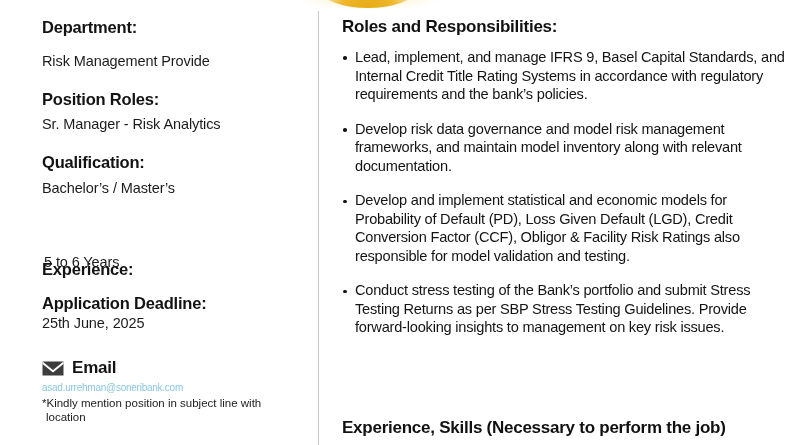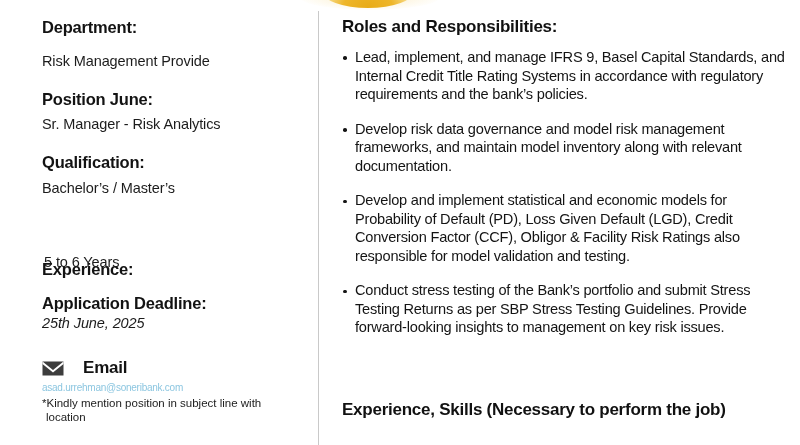--- a/index.html
+++ b/index.html
@@ -85,33 +85,33 @@
 
   #f-department       { position: absolute; top: 18px;  left: 0; }
   #v-department       { position: absolute; top: 53px;  left: 0; }
   #f-position         { position: absolute; top: 90px;  left: 0; }
   #v-position         { position: absolute; top: 116px; left: 0; }
   #f-qualification    { position: absolute; top: 153px; left: 0; }
   #v-qualification    { position: absolute; top: 180px; left: 0; }
   #f-experience       { position: absolute; top: 228px; left: 0; margin-top: 32px; }
   #v-experience       { position: absolute; top: 254px; left: 2px; }
   #f-deadline         { position: absolute; top: 294px; left: 0; }
-  #v-deadline         { position: absolute; top: 315px; left: 0; font-style: italic; }
+  #v-deadline         { position: absolute; top: 315px; left: 0; }
 
   
   .email-block {
     position: absolute;
     top: 358px;
     left: 0;
     width: 270px;
   }
   .email-head {
     display: flex;
     align-items: center;
-    gap: 19px;
+    gap: 8px;
   }
   .mail-icon {
     display: block;
     width: 22px;
     height: 15px;
     flex: 0 0 auto;
   }
   .email-head-label {
     font-size: 17px;
     font-weight: bold;
@@ -146,21 +146,21 @@
 
   .section-heading {
     position: absolute;
     font-size: 17px;
     font-weight: bold;
     letter-spacing: -0.25px;
     color: #111111;
     white-space: nowrap;
   }
   #rr-heading     { top: 17px;  left: 0; text-align: center; }
-  #exp-heading    { top: 400px; left: 0; }
+  #exp-heading    { top: 418px; left: 0; }
 
   .bullet-list {
     position: absolute;
     top: 48px;
     left: 0;
     margin: 0;
     padding: 0;
     list-style: none;
     width: 452px;
   }
@@ -192,21 +192,21 @@
   <div class="top-arc-glow"></div>
   <div class="top-arc"></div>
 
   <div class="divider"></div>
 
   <div class="left-col">
 
     <div class="field-label field" id="f-department">Department:</div>
     <div class="field-value field" id="v-department">Risk Management Provide</div>
 
-    <div class="field-label field" id="f-position">Position June:</div>
+    <div class="field-label field" id="f-position">Position Roles:</div>
     <div class="field-value field" id="v-position">Sr. Manager - Risk Analytics</div>
 
     <div class="field-label field" id="f-qualification">Qualification:</div>
     <div class="field-value field" id="v-qualification">Bachelor’s / Master’s</div>
 
     <div class="field-label field" id="f-experience">Experience:</div>
     <div class="field-value field" id="v-experience">5 to 6 Years</div>
 
     <div class="field-label field" id="f-deadline">Application Deadline:</div>
     <div class="field-value field" id="v-deadline">25th June, 2025</div>

